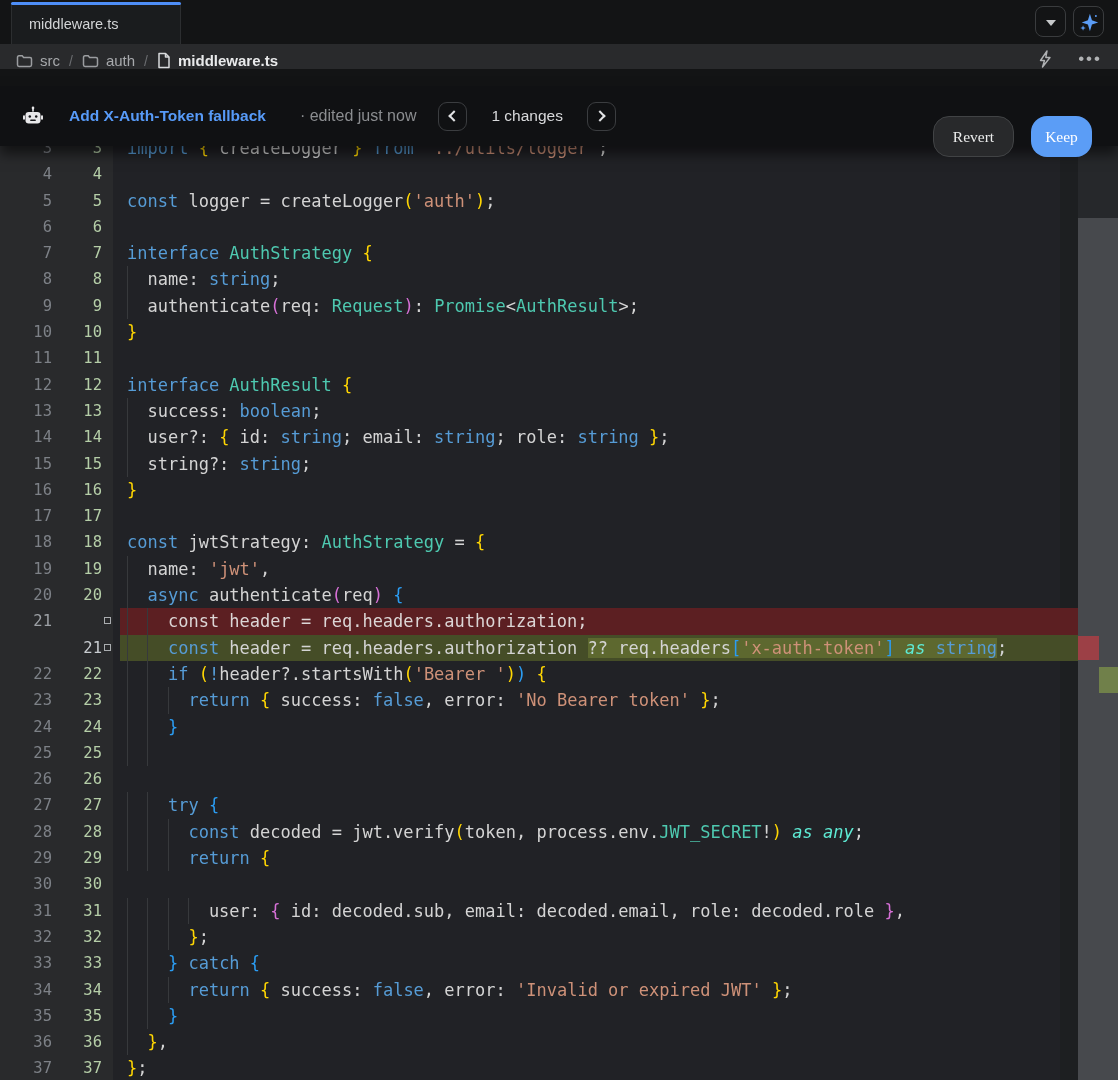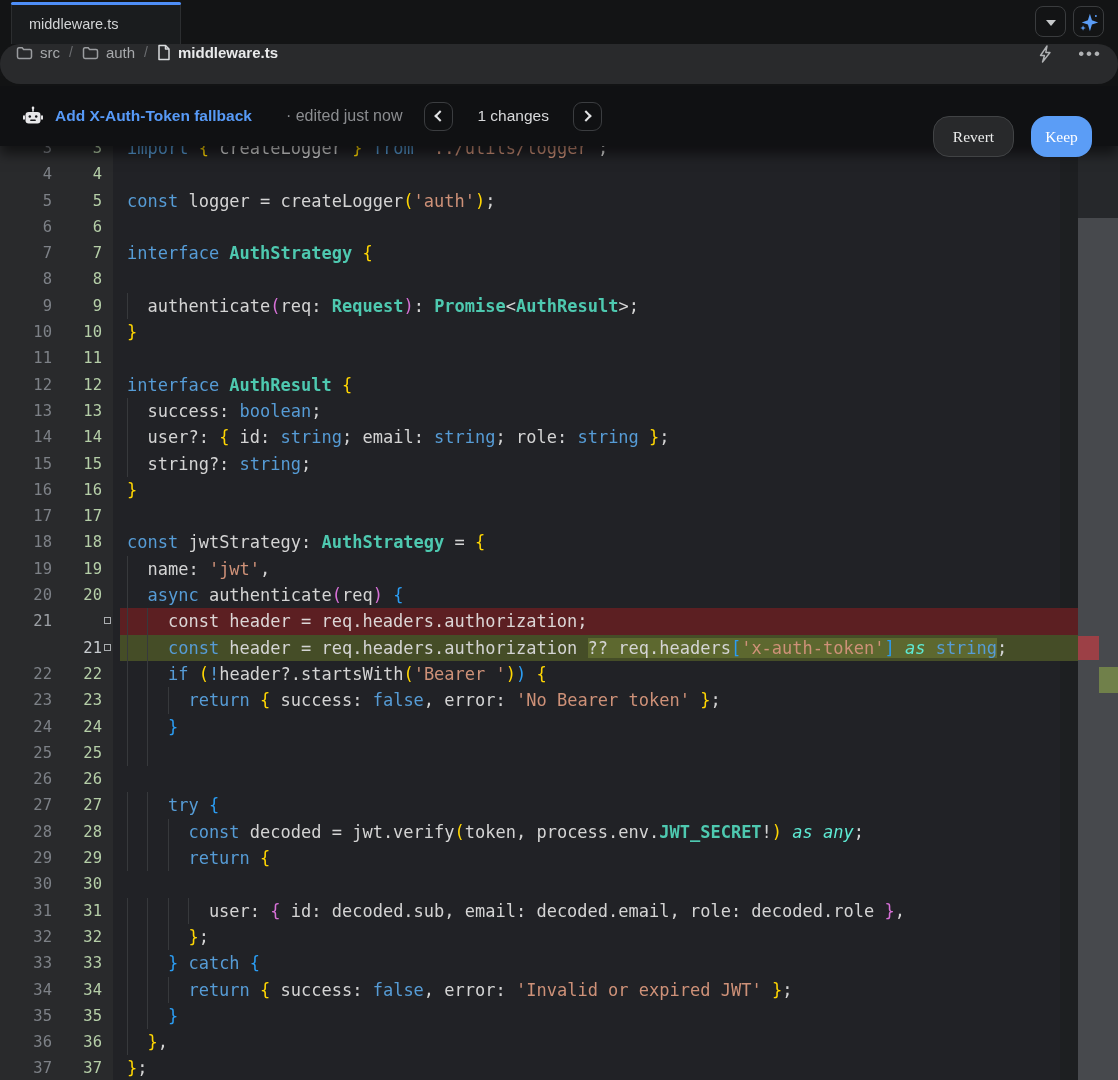--- a/index.html
+++ b/index.html
@@ -16,33 +16,33 @@
                  background:#4e8ef7; border-radius:2px; }
   .tab-label { font-size:14.5px; color:#d2d4d6; }
   .tbtn { position:absolute; top:6px; width:31px; height:31px; border:1px solid #3a3c3e;
           border-radius:8px; background:transparent; display:flex; align-items:center; justify-content:center; cursor:pointer; }
   .tbtn.dd { left:1035px; }
   .tbtn.sp { left:1073px; }
   .chev-down { width:0; height:0; border-left:5px solid transparent; border-right:5px solid transparent;
                border-top:6px solid #c6c8ca; margin-top:2px; }
 
   
-  .crumbbar { position:absolute; left:0; top:44px; width:1118px; height:40px; background:#292a2c;
-              display:flex; align-items:flex-start; padding:0 16px; z-index:6;border-radius:20px; }
+  .crumbbar { position:absolute; left:0; top:44px; width:1118px; height:25px; background:#292a2c;
+              display:flex; align-items:flex-end; padding:0 16px; z-index:6; }
   .crumb { display:flex; align-items:center; gap:7px; font-size:15px; color:#a7a9ac; cursor:pointer; }
   .crumb-sep { color:#6b6d70; margin:0 9px; font-size:14px; }
   .crumb-file { color:#e9eaeb; font-weight:600; }
   .crumb-right { margin-left:auto; display:flex; align-items:center; gap:24px; }
   .dots { color:#b0b2b4; font-size:17px; letter-spacing:2px; line-height:10px; cursor:pointer; }
 
   
   .aibar { position:absolute; left:0; top:86px; width:1118px; height:60px; background:#101113;
            display:flex; align-items:center; padding:0 26px 0 22px; z-index:5;
            box-shadow:0 8px 12px rgba(0,0,0,.55); }
-  .ai-title { color:#579af7; font-size:15.5px; font-weight:700; margin-left:11px; cursor:pointer; }
+  .ai-title { color:#579af7; font-size:15.5px; font-weight:700; margin-left:25px; cursor:pointer; }
   .ai-status { color:#8b8d90; font-size:16px; margin-left:34px; }
   .navbtn { width:29px; height:29px; border:1px solid #3b3d40; border-radius:9px; background:transparent;
             display:flex; align-items:center; justify-content:center; cursor:pointer; }
   .navbtn.prev { margin-left:22px; }
   .navbtn.next { margin-left:24px; }
   .chev { width:8px; height:8px; border-left:2.2px solid #e3e4e6; border-bottom:2.2px solid #e3e4e6; }
   .chev.l { transform:rotate(45deg); margin-left:3px; }
   .chev.r { transform:rotate(-135deg); margin-right:3px; }
   .changes { color:#d8d9db; font-size:15.5px; margin-left:24px; }
   .ai-spacer { flex:1; }
@@ -61,21 +61,21 @@
   .ln { flex:none; text-align:right; color:#7d8187; font-size:15.5px; font-family:"DejaVu Sans Mono",monospace; }
   .ln.o { width:52px; } .ln.n { width:50px; }
   .row.d .ln.o { color:#9ca0a5; } .row.a .ln.n { color:#c8ccd0; }
   .code { flex:1; margin-left:18px; padding-left:7px; overflow:hidden; }
   .row.d .code { background:#5c1f22; }
   .row.a .code { background:#454d27; }
   .insbg { background:#5d682f; }
   .sq { position:absolute; left:104px; top:9px; width:7px; height:7px; border:1.4px solid #aaadb0; background:transparent; }
   .g { display:inline-block; width:2ch; height:26.3px; box-shadow:inset 1px 0 0 #37393c; vertical-align:top; }
   
-  .w { color:#d4d4d4; } .k { color:#569cd6; } .t { color:#4ec9b0;font-weight:bold; } .s { color:#ce9178; }
+  .w { color:#d4d4d4; } .k { color:#569cd6; } .t { color:#4ec9b0; } .s { color:#ce9178; }
   .n { color:#b5cea8; } .y { color:#ffd602; } .p { color:#d670d6; } .b { color:#2b9df3; }
   .ki { color:#5eead4; font-style:italic; } .rw { color:#dcd6d6; }
 
   
   .rail { position:absolute; left:1078px; top:0; width:40px; height:934px; background:#26282b; }
   .thumb { position:absolute; left:0; top:72px; width:40px; height:862px; background:#47494d; cursor:pointer; }
   .mark-del { position:absolute; left:0; top:490px; width:21px; height:24px; background:#9c4046; }
   .mark-add { position:absolute; left:21px; top:521px; width:19px; height:26px; background:#70804a; }
 
   svg { display:block; }
@@ -158,21 +158,21 @@
 
   <div class="editor">
     <div class="gutterbg"></div>
     <div class="stripbg"></div>
     <div class="lines">
         <div class="row c"><span class="ln o">3</span><span class="ln n">3</span><span class="code"><span class="k">import </span><span class="y">{</span><span class="w"> createLogger </span><span class="y">}</span><span class="k"> from </span><span class="s">'../utils/logger'</span><span class="w">;</span></span></div>
         <div class="row c"><span class="ln o">4</span><span class="ln n">4</span><span class="code"></span></div>
         <div class="row c"><span class="ln o">5</span><span class="ln n">5</span><span class="code"><span class="k">const </span><span class="w">logger = createLogger</span><span class="y">(</span><span class="s">'auth'</span><span class="y">)</span><span class="w">;</span></span></div>
         <div class="row c"><span class="ln o">6</span><span class="ln n">6</span><span class="code"></span></div>
         <div class="row c"><span class="ln o">7</span><span class="ln n">7</span><span class="code"><span class="k">interface </span><span class="t">AuthStrategy </span><span class="y">{</span></span></div>
-        <div class="row c"><span class="ln o">8</span><span class="ln n">8</span></div>
+        <div class="row c"><span class="ln o">8</span><span class="ln n">8</span><span class="code"><span class="g"></span><span class="w">name: </span><span class="k">string</span><span class="w">;</span></span></div>
         <div class="row c"><span class="ln o">9</span><span class="ln n">9</span><span class="code"><span class="g"></span><span class="w">authenticate</span><span class="p">(</span><span class="w">req: </span><span class="t">Request</span><span class="p">)</span><span class="w">: </span><span class="t">Promise</span><span class="w">&lt;</span><span class="t">AuthResult</span><span class="w">&gt;;</span></span></div>
         <div class="row c"><span class="ln o">10</span><span class="ln n">10</span><span class="code"><span class="y">}</span></span></div>
         <div class="row c"><span class="ln o">11</span><span class="ln n">11</span><span class="code"></span></div>
         <div class="row c"><span class="ln o">12</span><span class="ln n">12</span><span class="code"><span class="k">interface </span><span class="t">AuthResult </span><span class="y">{</span></span></div>
         <div class="row c"><span class="ln o">13</span><span class="ln n">13</span><span class="code"><span class="g"></span><span class="w">success: </span><span class="k">boolean</span><span class="w">;</span></span></div>
         <div class="row c"><span class="ln o">14</span><span class="ln n">14</span><span class="code"><span class="g"></span><span class="w">user?: </span><span class="y">{</span><span class="w"> id: </span><span class="k">string</span><span class="w">; email: </span><span class="k">string</span><span class="w">; role: </span><span class="k">string</span><span class="w"> </span><span class="y">}</span><span class="w">;</span></span></div>
         <div class="row c"><span class="ln o">15</span><span class="ln n">15</span><span class="code"><span class="g"></span><span class="w">string?: </span><span class="k">string</span><span class="w">;</span></span></div>
         <div class="row c"><span class="ln o">16</span><span class="ln n">16</span><span class="code"><span class="y">}</span></span></div>
         <div class="row c"><span class="ln o">17</span><span class="ln n">17</span><span class="code"></span></div>
         <div class="row c"><span class="ln o">18</span><span class="ln n">18</span><span class="code"><span class="k">const </span><span class="w">jwtStrategy: </span><span class="t">AuthStrategy</span><span class="w"> = </span><span class="y">{</span></span></div>

